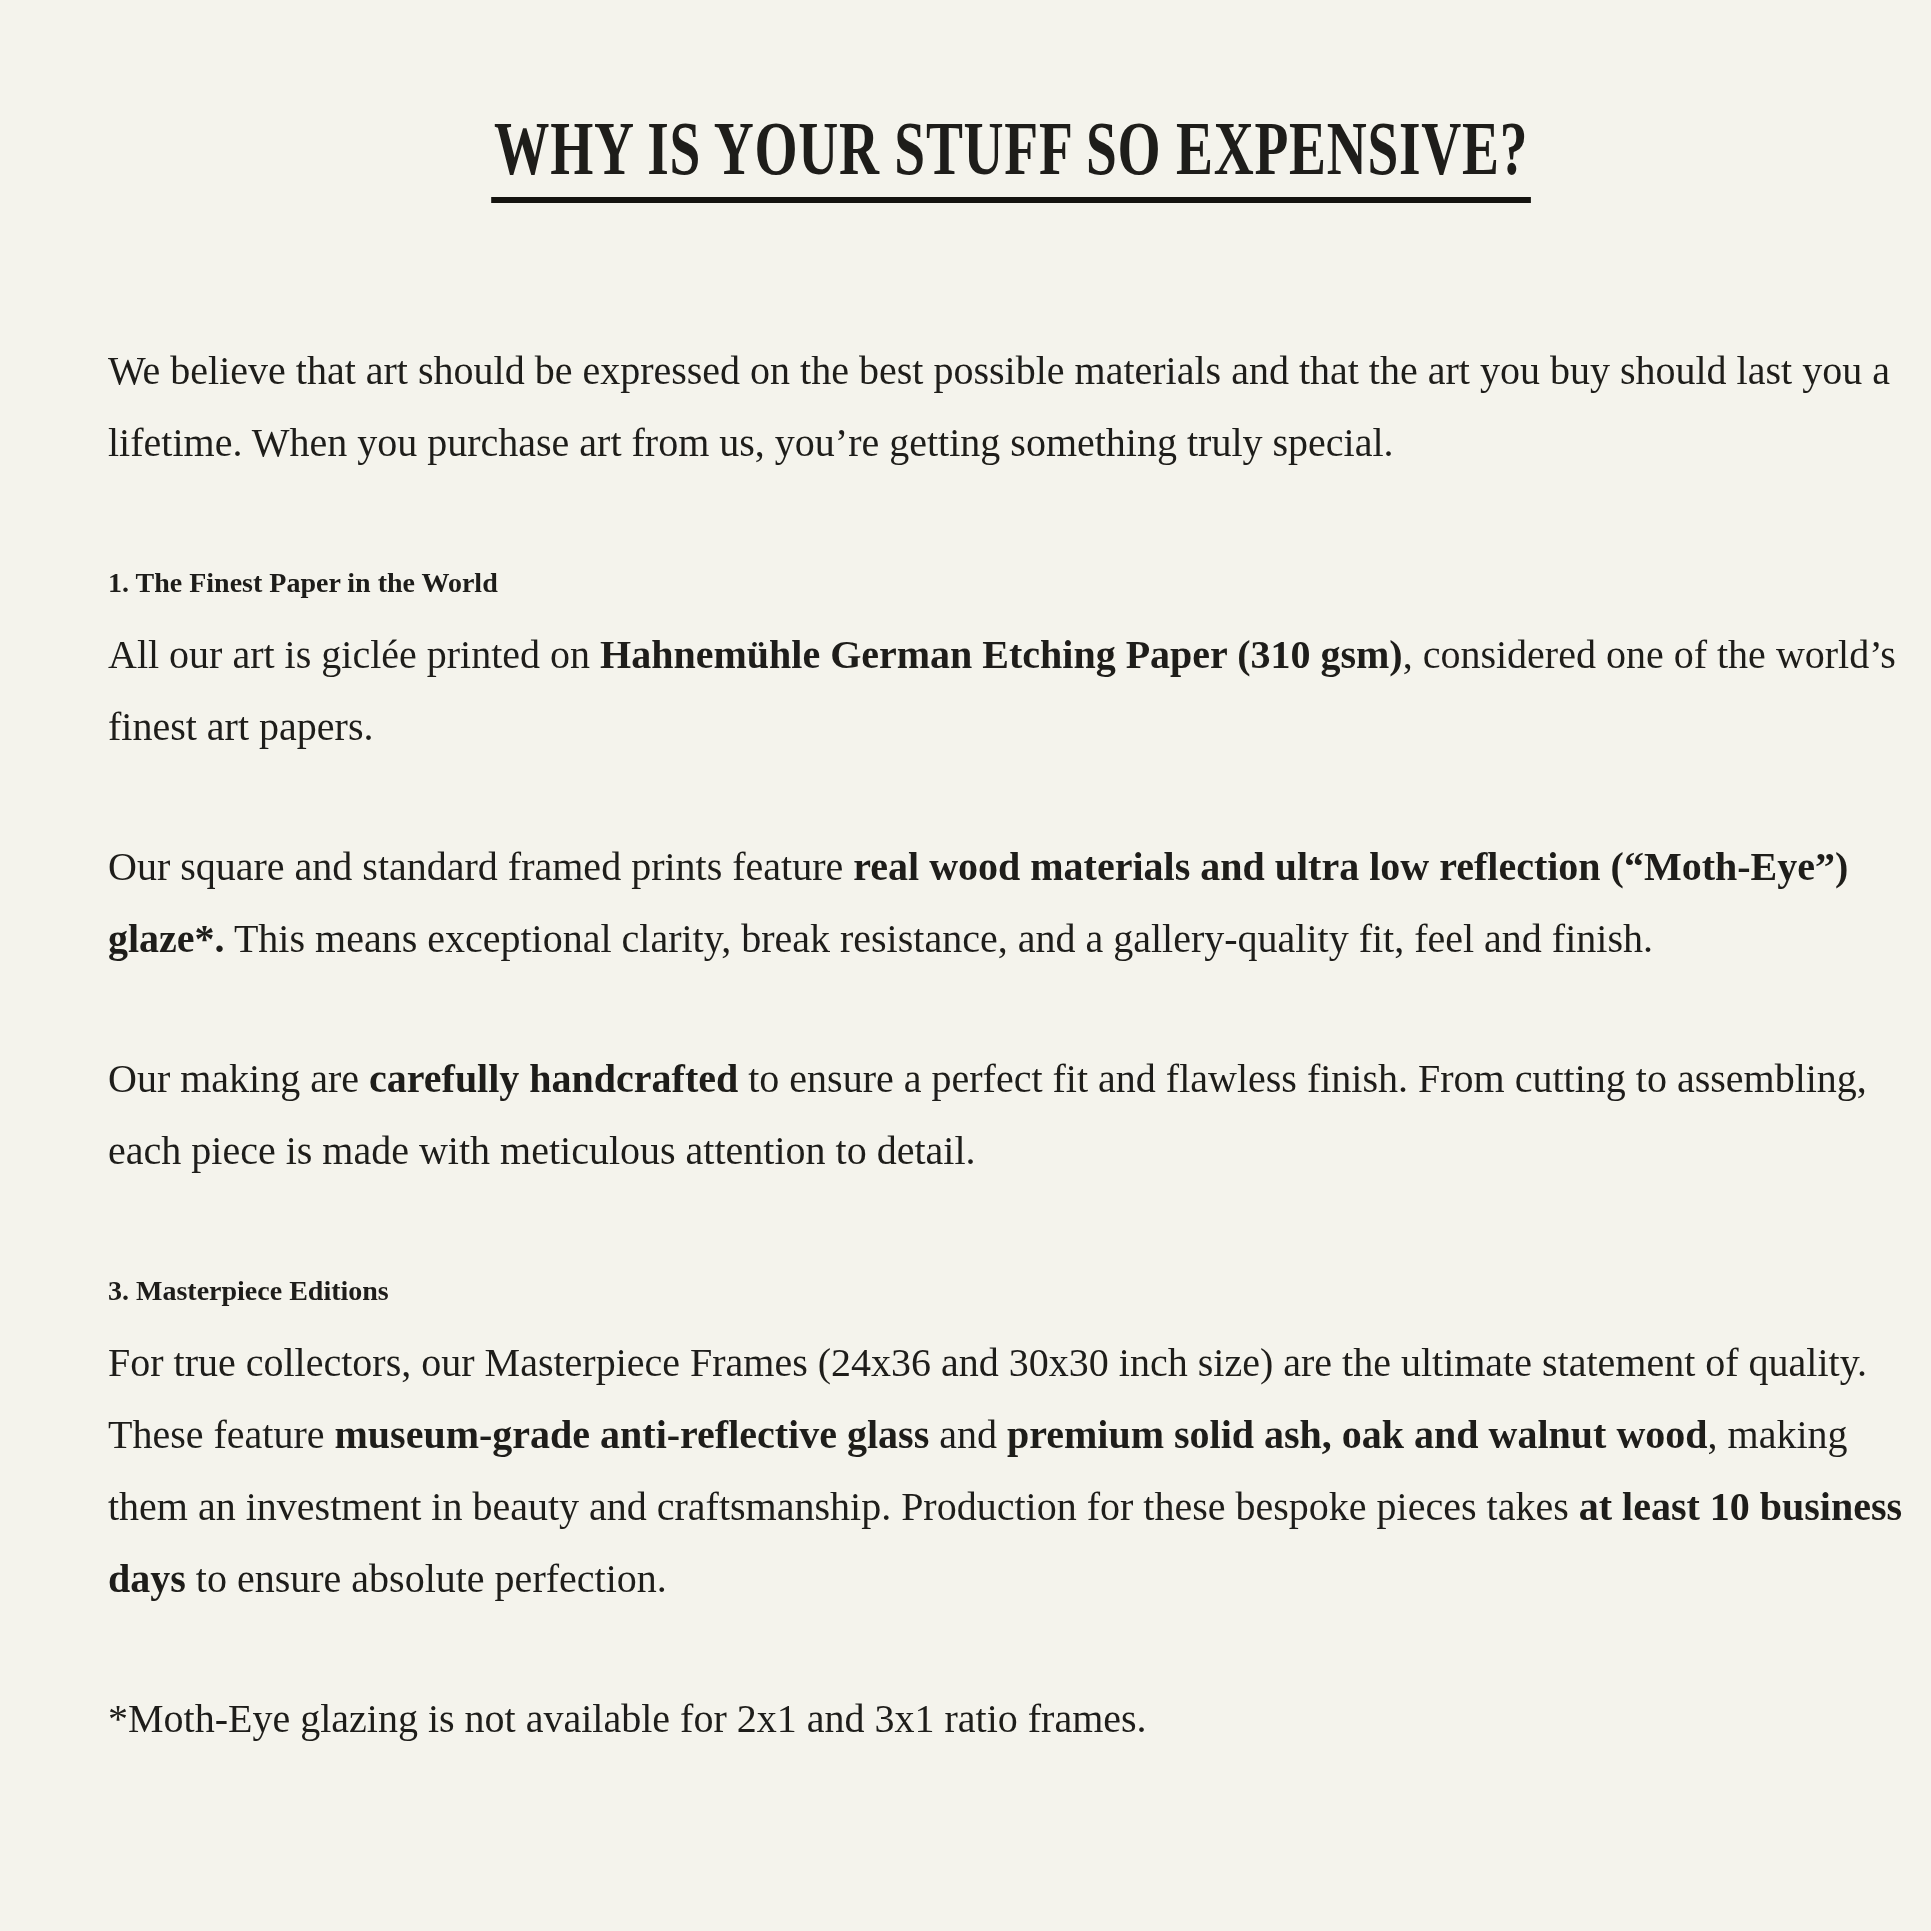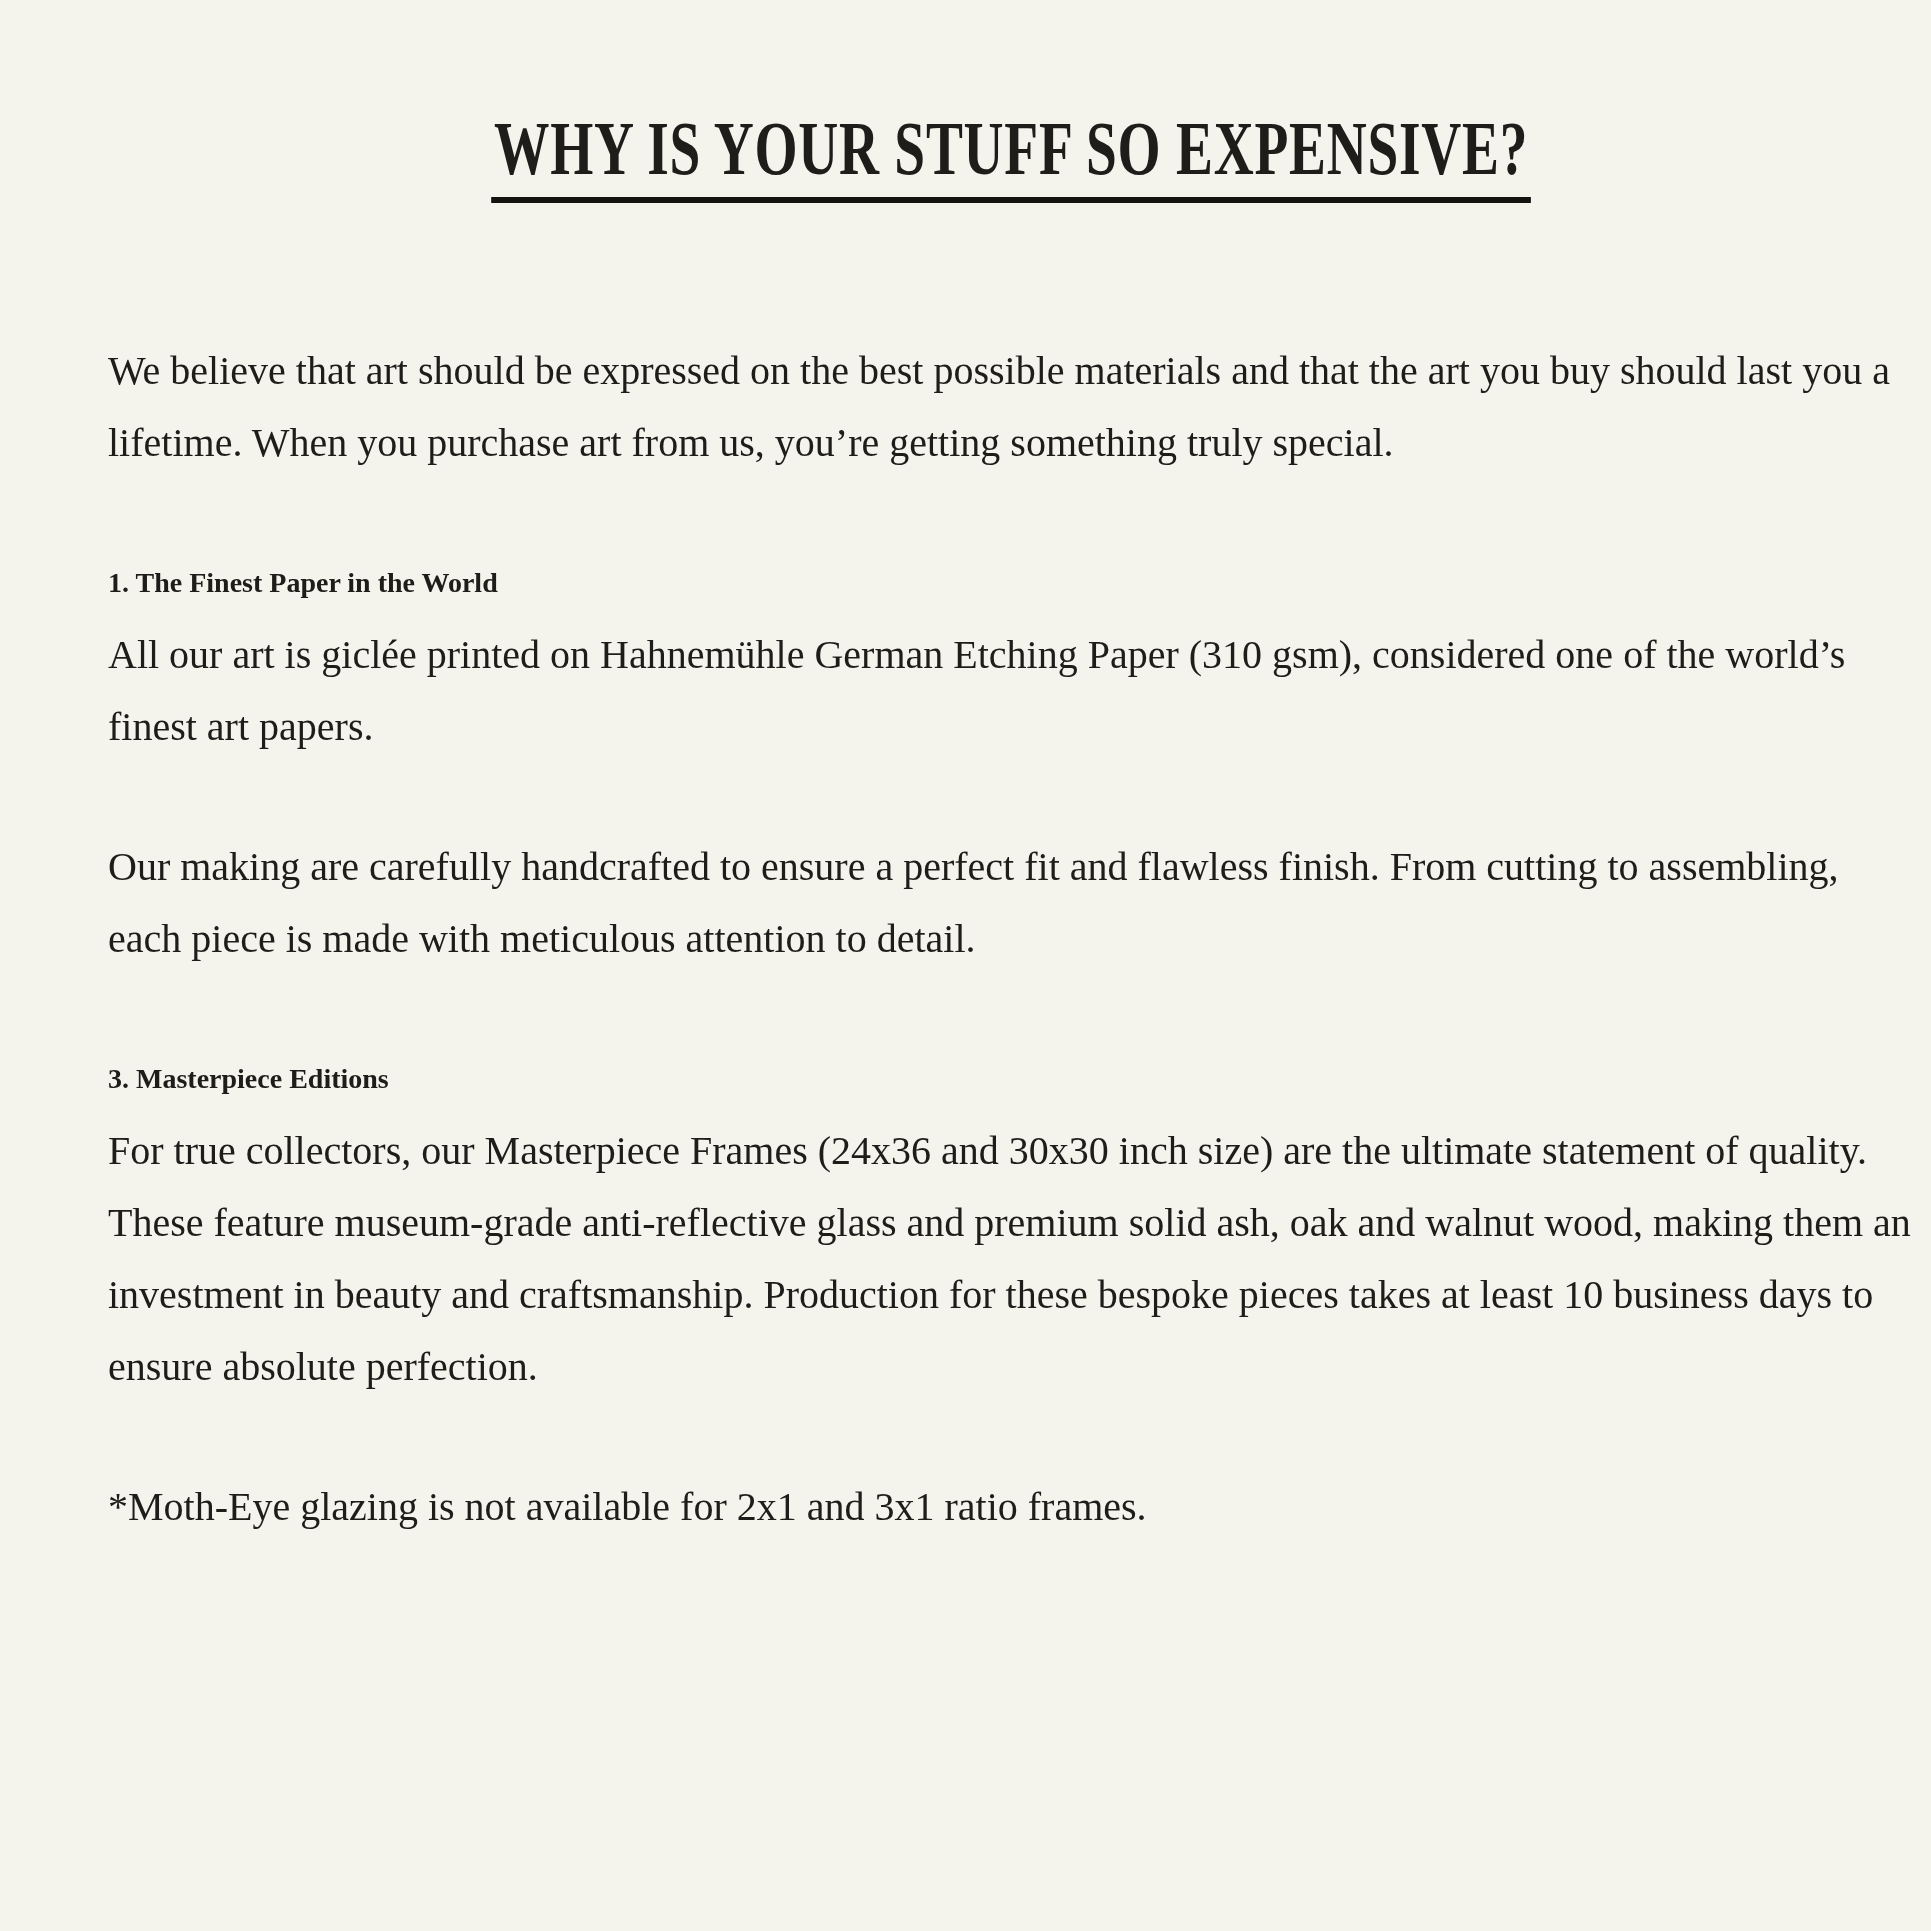--- a/index.html
+++ b/index.html
@@ -41,21 +41,21 @@
   .intro { margin-top: 80px; }
   p { margin: 0; }
   .heres-why { margin: 0; }
   .section { margin-top: 68px; }
   .section-heading {
     font-size: 28px;
     line-height: 72px;
     font-weight: 700;
     margin: 0;
   }
-  .b { font-weight: 400; }
+  .b { font-weight: 700; }
   .footnote { margin-top: 68px; }
 </style>
 </head>
 <body style="background: rgb(244, 243, 236); color: rgb(30, 29, 26);">
 
 <div class="page">
 
   <div class="title-wrap">
     <h1 class="title">WHY IS YOUR STUFF SO EXPENSIVE?</h1>
   </div>
@@ -63,20 +63,21 @@
   <div class="intro body-text">
     <p><span>We believe that art should be expressed on the best possible materials and that the art you buy should last you a lifetime. When you purchase art from us, you’re getting something truly special.</span></p>
   </div>
 
   <div class="section body-text">
     <h2 class="section-heading">1. The Finest Paper in the World</h2>
     <p><span>All our art is giclée printed on </span><span class="b">Hahnemühle German Etching Paper (310 gsm)</span><span>, considered one of the world’s finest art papers.</span></p>
   </div>
 
   <div class="section body-text">
+    <p><span>Our square and standard framed prints feature </span><span class="b">real wood materials and ultra low reflection (“Moth-Eye”) glaze*.</span><span> This means exceptional clarity, break resistance, and a gallery-quality fit, feel and finish.</span></p>
   </div>
 
   <div class="section body-text">
     <p><span>Our making are </span><span class="b">carefully handcrafted</span><span> to ensure a perfect fit and flawless finish. From cutting to assembling, each piece is made with meticulous attention to detail.</span></p>
   </div>
 
   <div class="section body-text">
     <h2 class="section-heading">3. Masterpiece Editions</h2>
     <p><span>For true collectors, our Masterpiece Frames (24x36 and 30x30 inch size) are the ultimate statement of quality. These feature </span><span class="b">museum-grade anti-reflective glass</span><span> and </span><span class="b">premium solid ash, oak and walnut wood</span><span>, making them an investment in beauty and craftsmanship. Production for these bespoke pieces takes </span><span class="b">at least 10 business days</span><span> to ensure absolute perfection.</span></p>
   </div>

